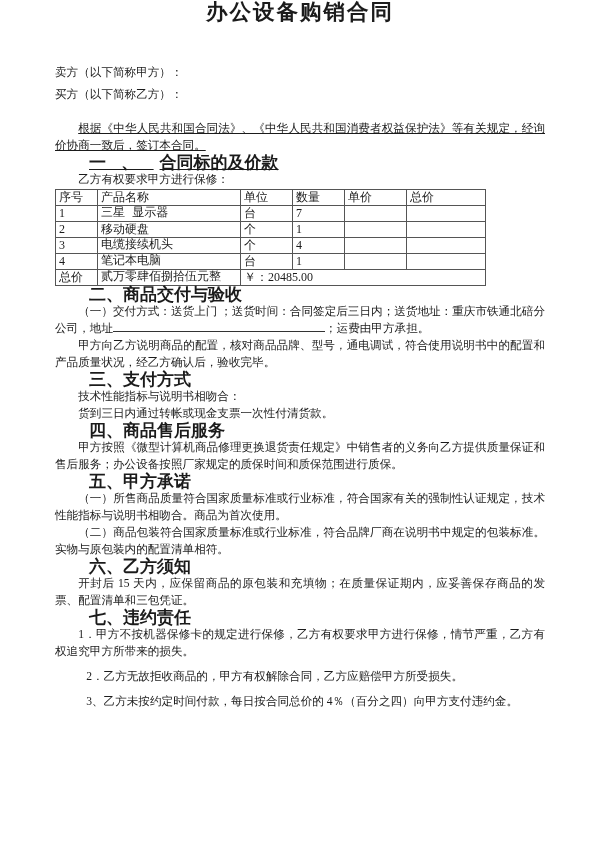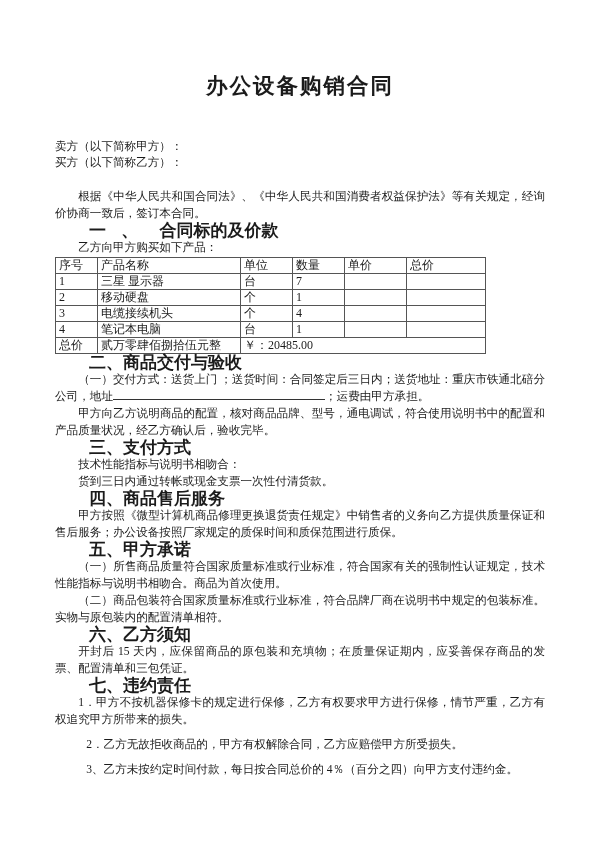--- a/index.html
+++ b/index.html
@@ -21,44 +21,45 @@
     box-sizing: border-box;
     padding: 0 55px;
     position: relative;
   }
   .doc-title {
     text-align: center;
     font-size: 21.5px;
     font-weight: bold;
     letter-spacing: 2px;
     margin: 0;
-    padding-top: 74px;
     line-height: 1.2;
     font-family: Liberation Serif, serif;
   }
   .party-block {
     margin-top: 39px;
     font-size: 11.6px;
     line-height: 16px;
   }
   .party-line {
     white-space: nowrap;
+    margin-top: 6px;
   }
   .para {
     font-size: 11.6px;
     line-height: 17px;
     text-align: justify;
     text-justify: inter-ideograph;
     margin: 0;
   }
   .indent {
     text-indent: 2em;
   }
   .gap-top {
     margin-top: 17px;
+    text-decoration: underline;
   }
   .section-heading {
     font-size: 17px;
     font-weight: bold;
     line-height: 17px;
     margin: 0;
     text-indent: 2em;
   }
   .section-heading.wide-gap .sep {
     letter-spacing: 0.9em;
@@ -88,21 +89,21 @@
     white-space: nowrap;
     overflow: hidden;
   }
   .col-no { width: 42px; }
   .col-name { width: 143px; }
   .col-unit { width: 52px; }
   .col-qty { width: 52px; }
   .col-price { width: 62px; }
   .col-total { width: 79px; }
   .name-indent { padding-left: 12px; }
-  .name-pad { padding-left: 4px; }
+  .name-pad { padding-left: 4px; font-family: Liberation Mono, monospace; }
   .total-amount-cell {
     text-align: right;
     padding-right: 72px;
   }
   .blank-line {
     display: inline-block;
     border-bottom: 1px solid #333;
     height: 11px;
     vertical-align: baseline;
   }
@@ -122,21 +123,21 @@
   <h1 class="doc-title">办公设备购销合同</h1>
 
   <div class="party-block">
     <div class="party-line">卖方（以下简称甲方）：</div>
     <div class="party-line">买方（以下简称乙方）：</div>
   </div>
 
   <p class="para indent gap-top">根据《中华人民共和国合同法》、《中华人民共和国消费者权益保护法》等有关规定，经询价协商一致后，签订本合同。</p>
 
   <p class="section-heading wide-gap gap-top"><span class="sep">一、</span><span>合同标的及价款</span></p>
-  <p class="sub-line">乙方向甲方购买如下产品：</p>
+  <p class="sub-line">乙方有权要求甲方进行保修：</p>
 
   <table class="goods">
     <colgroup>
       <col class="col-no">
         <col class="col-name">
         <col class="col-unit">
         <col class="col-qty">
         <col class="col-price">
         <col class="col-total">
     </colgroup>

